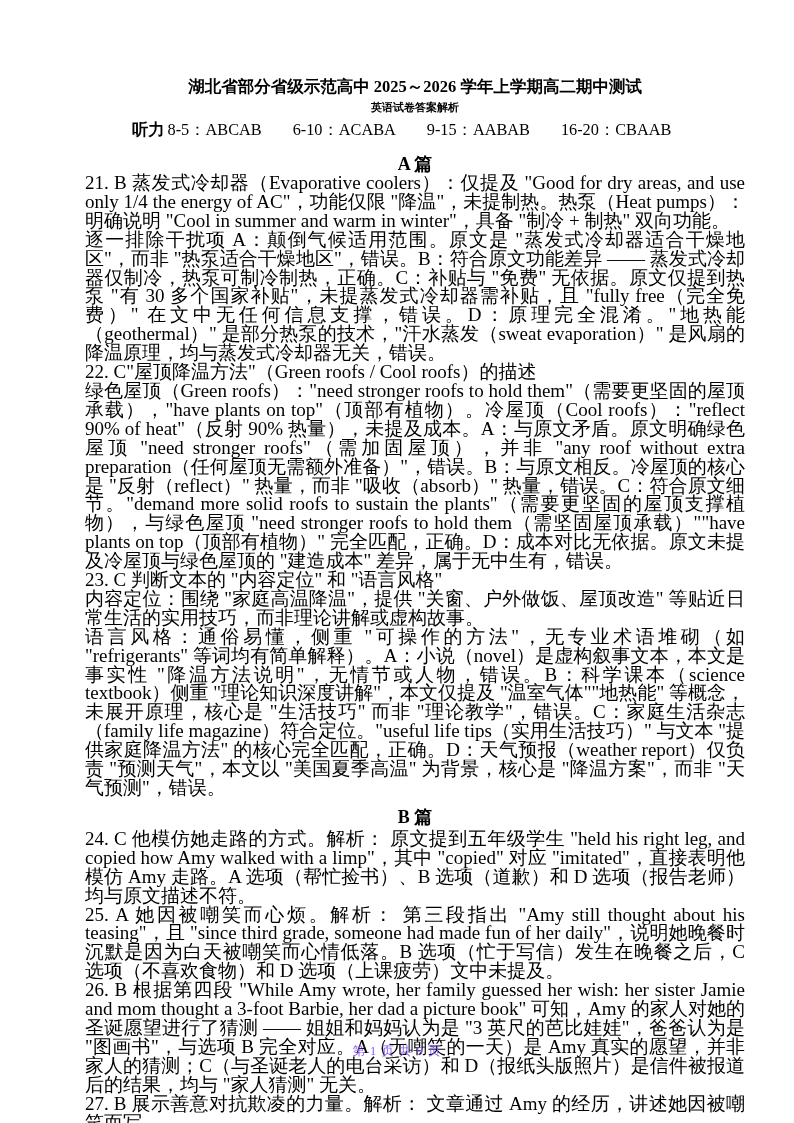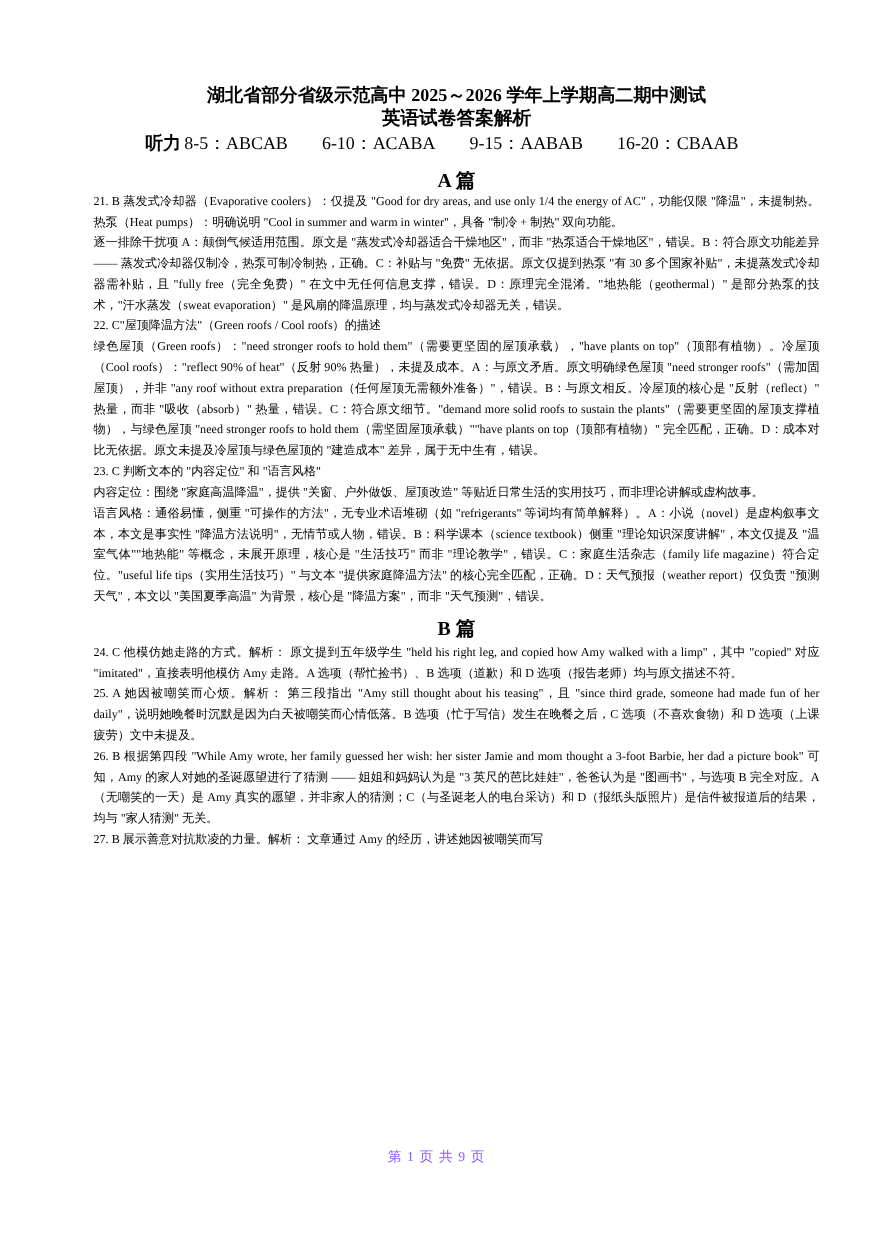--- a/index.html
+++ b/index.html
@@ -18,21 +18,21 @@
     margin: 0;
     text-align: center;
     font-size: 16.5px;
     font-weight: bold;
     line-height: 21px;
     white-space: nowrap;
   }
   .doc-subtitle {
     margin: 0;
     text-align: center;
-    font-size: 17px;
+    font-size: 11px;
     font-weight: bold;
     line-height: 21px;
   }
   .listening-line {
     margin: 1px 0 0 0;
     font-size: 16.3px;
     line-height: 21px;
     display: flex;
     align-items: baseline;
     white-space: nowrap;
@@ -43,21 +43,21 @@
   .section-heading {
     margin: 14px 0 0 0;
     text-align: center;
     font-size: 18px;
     font-weight: bold;
     line-height: 20px;
   }
   .section-heading.b { margin-top: 9px; margin-bottom: 3px; }
   .para {
     margin: 0;
-    font-size: 11px;
+    font-size: 19px;
     line-height: 18.9px;
     text-align: justify;
   }
   .page-footer {
     position: absolute;
     top: 1043px;
     left: 0;
     width: 100%;
     text-align: center;
     font-size: 12.5px;

